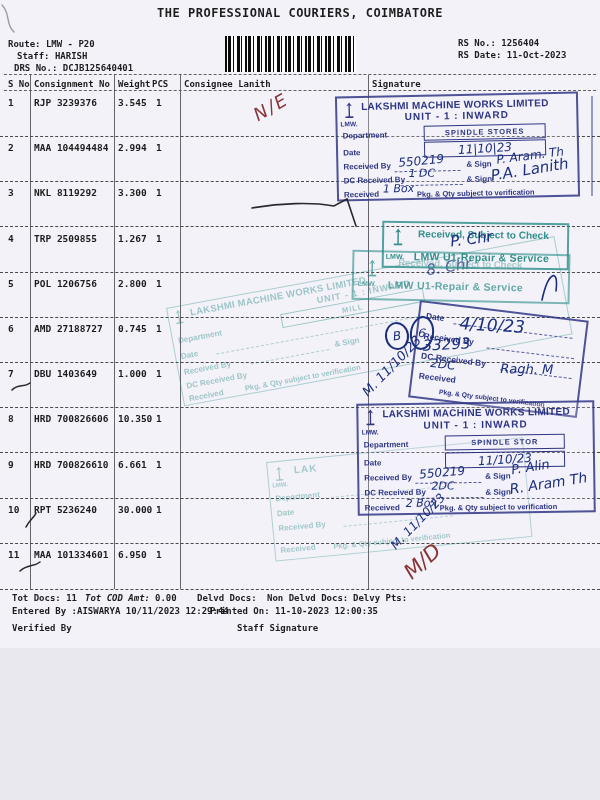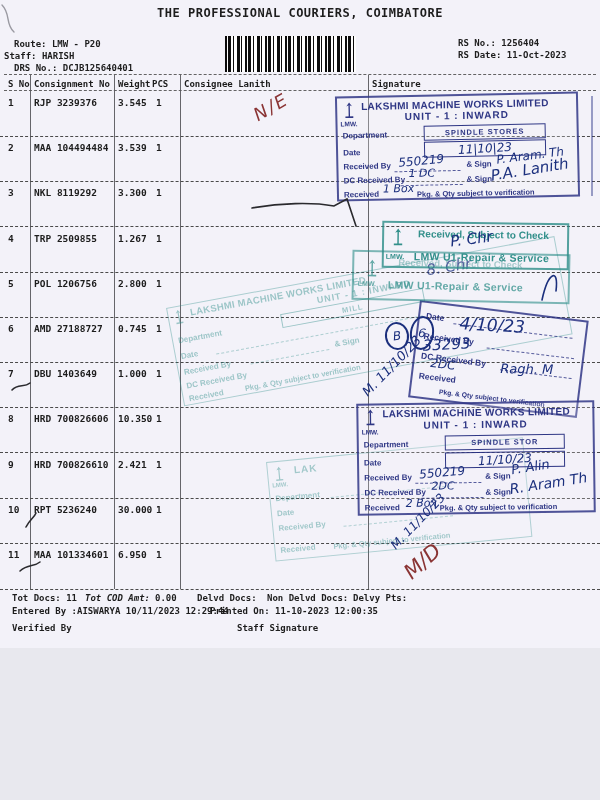--- a/index.html
+++ b/index.html
@@ -33,22 +33,22 @@
           font-family:"DejaVu Sans",sans-serif;font-style:italic;display:flex;align-items:center;justify-content:center;}
   .edge-left{position:absolute;left:0;top:688px;width:3px;height:94px;background:#3c3c40;opacity:.85;}
   .edge-bottom{position:absolute;left:0;top:779px;width:600px;height:2px;background:#4c4c50;opacity:.8;}
 </style>
 </head>
 <body>
 
 <div class="page">
 
   <div class="t title1">THE PROFESSIONAL COURIERS, COIMBATORE</div>
-  <div class="t meta" style="left:14px;top:39px;">Route: LMW - P20</div>
-  <div class="t meta" style="left:4px;top:51px;">Staff: HARISH</div>
+  <div class="t meta" style="left:8px;top:39px;">Route: LMW - P20</div>
+  <div class="t meta" style="left:17px;top:51px;">Staff: HARISH</div>
   <div class="t meta" style="left:14px;top:63px;">DRS No.: DCJB125640401</div>
   <div class="barcode"></div>
   <div class="t meta" style="left:458px;top:38px;">RS No.: 1256404</div>
   <div class="t meta" style="left:458px;top:50px;">RS Date: 11-Oct-2023</div>
 
   <div class="hdash" style="top:74px;"></div>
   <div class="hdash" style="top:90px;"></div>
 
   <div class="vline" style="left:30px;"></div>
   <div class="vline" style="left:114px;"></div>
@@ -64,21 +64,21 @@
 
   <div class="row" style="top:91px;">
     <span class="cell c-sno">1</span>
     <span class="cell c-cn">RJP 3239376</span>
     <span class="cell c-wt">3.545</span>
     <span class="cell c-pcs">1</span>
   </div>
   <div class="row" style="top:136px;">
     <span class="cell c-sno">2</span>
     <span class="cell c-cn">MAA 104494484</span>
-    <span class="cell c-wt">3.539</span>
+    <span class="cell c-wt">2.994</span>
     <span class="cell c-pcs">1</span>
   </div>
   <div class="row" style="top:181px;">
     <span class="cell c-sno">3</span>
     <span class="cell c-cn">NKL 8119292</span>
     <span class="cell c-wt">3.300</span>
     <span class="cell c-pcs">1</span>
   </div>
   <div class="row" style="top:227px;">
     <span class="cell c-sno">4</span>
@@ -106,21 +106,21 @@
   </div>
   <div class="row" style="top:407px;">
     <span class="cell c-sno">8</span>
     <span class="cell c-cn">HRD 700826606</span>
     <span class="cell c-wt">10.350</span>
     <span class="cell c-pcs">1</span>
   </div>
   <div class="row" style="top:453px;">
     <span class="cell c-sno">9</span>
     <span class="cell c-cn">HRD 700826610</span>
-    <span class="cell c-wt">2.421</span>
+    <span class="cell c-wt">6.661</span>
     <span class="cell c-pcs">1</span>
   </div>
   <div class="row" style="top:498px;">
     <span class="cell c-sno">10</span>
     <span class="cell c-cn">RPT 5236240</span>
     <span class="cell c-wt">30.000</span>
     <span class="cell c-pcs">1</span>
   </div>
   <div class="row" style="top:543px;height:46px;">
     <span class="cell c-sno">11</span>

